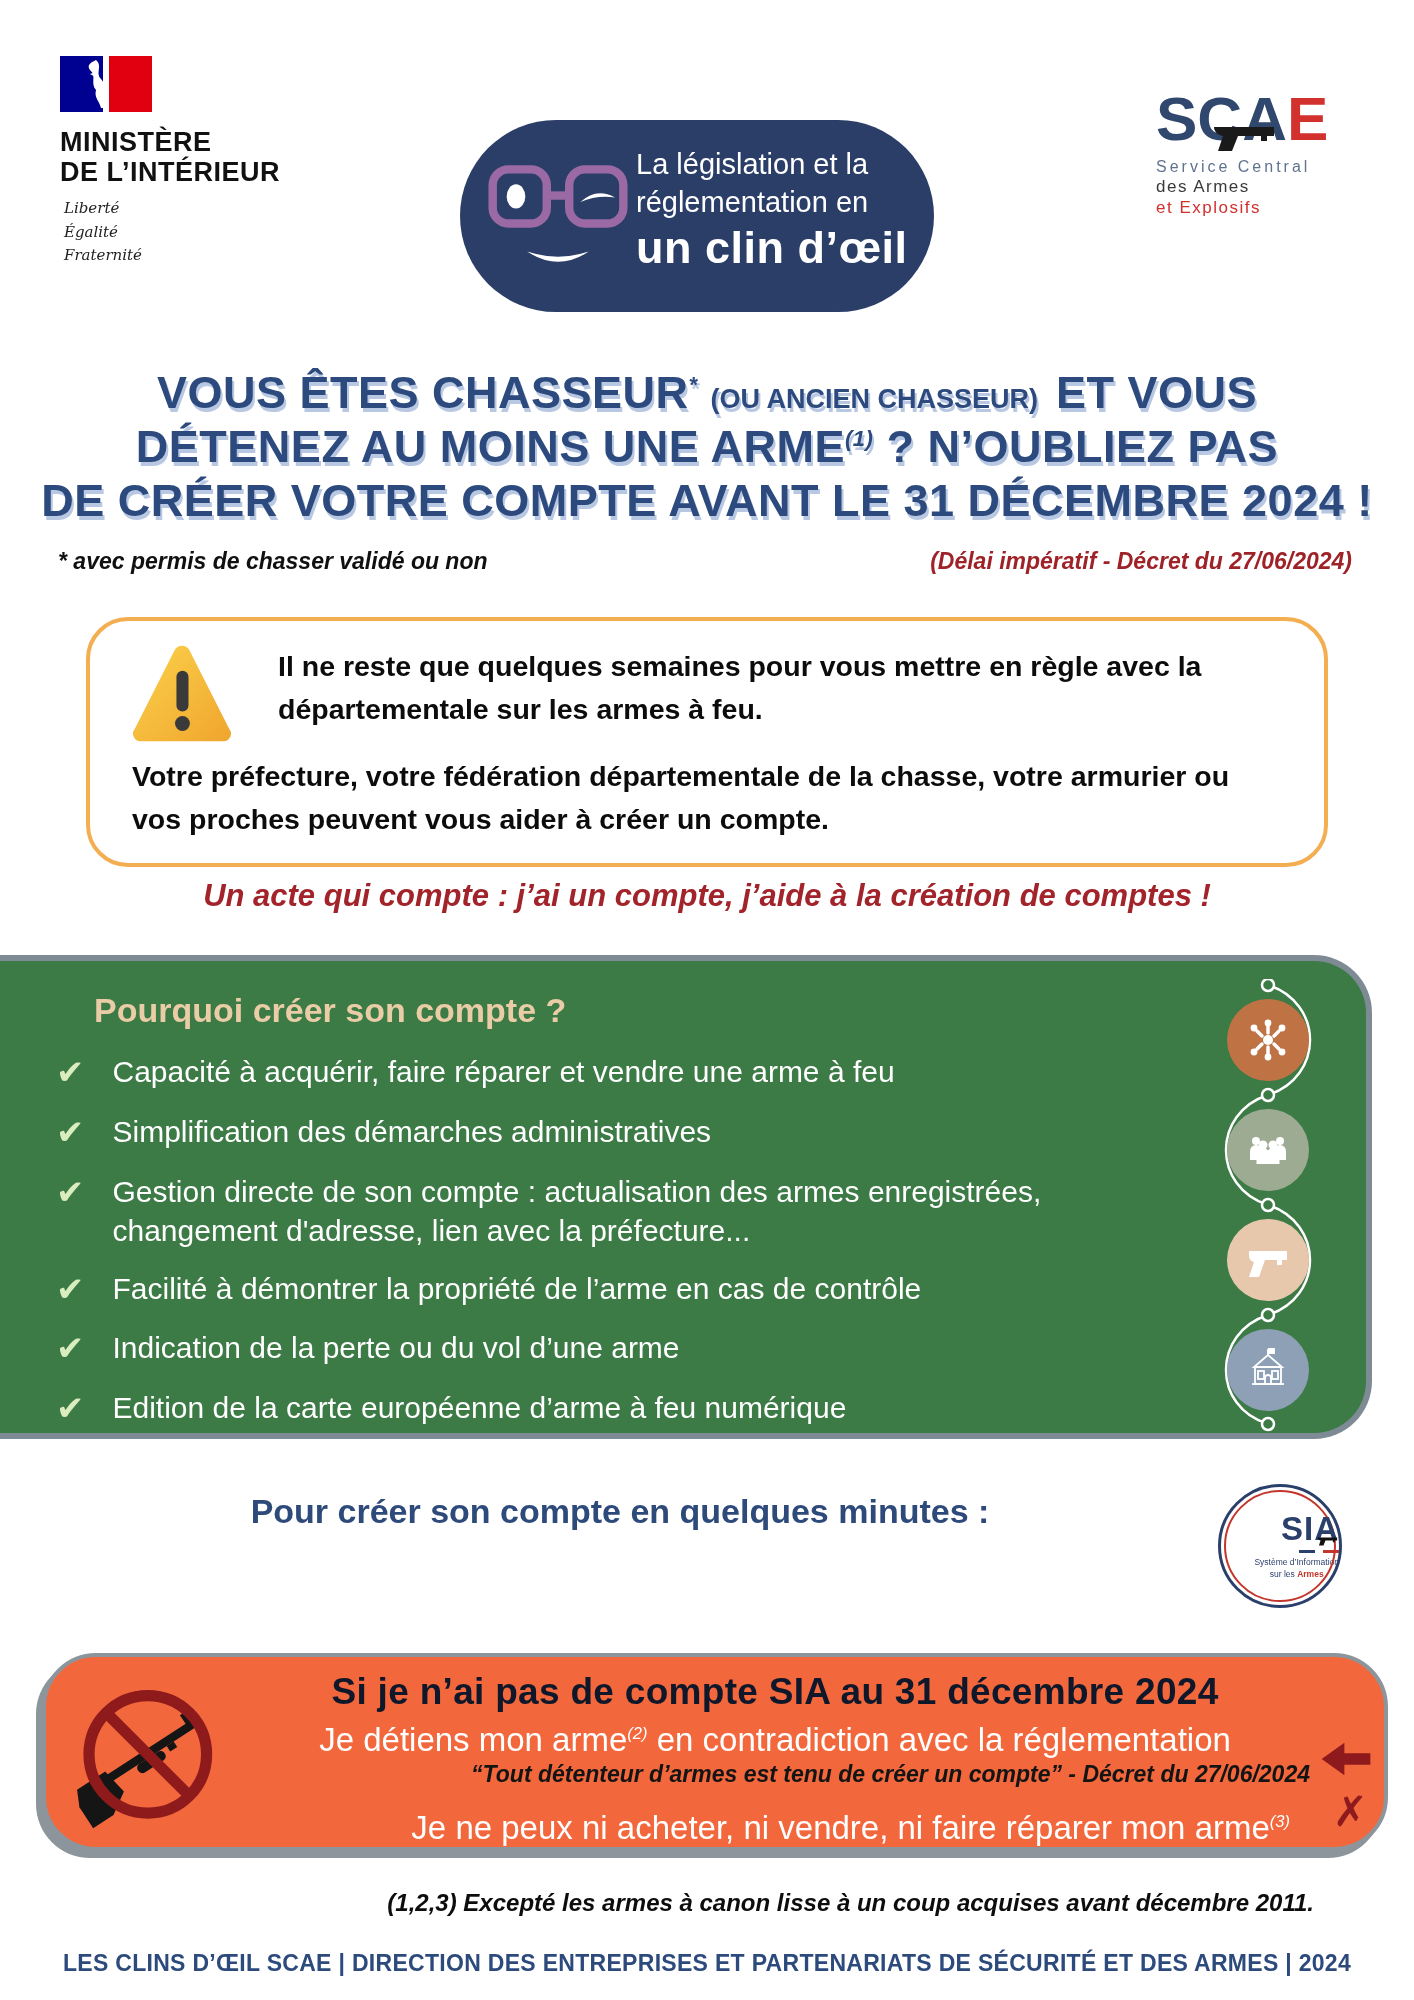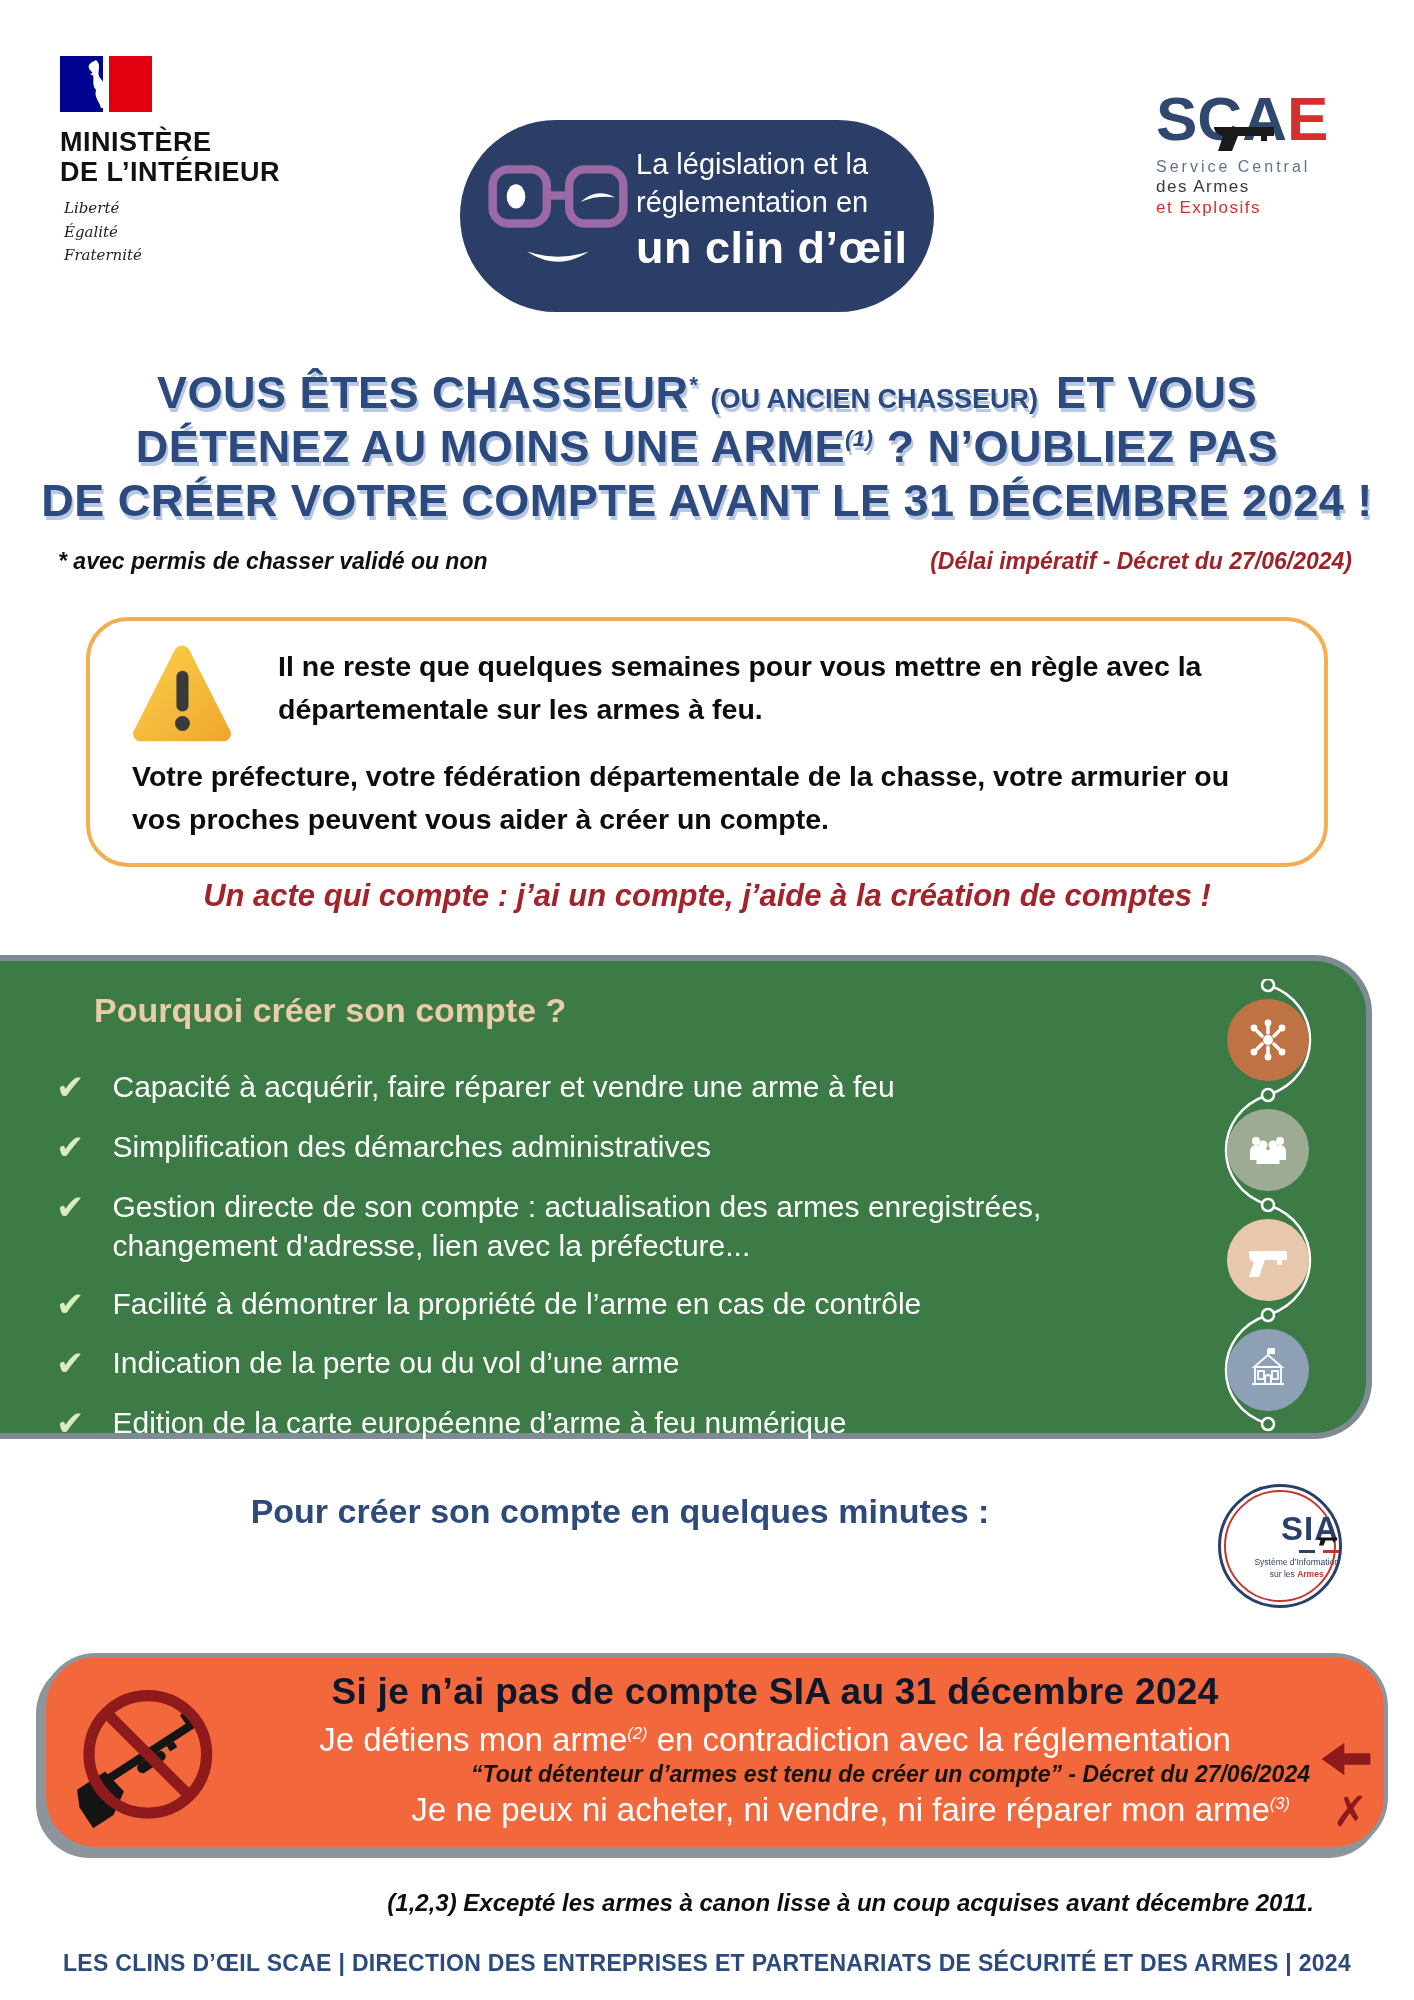--- a/index.html
+++ b/index.html
@@ -49,21 +49,21 @@
   .warn-p1{margin-left:40px;margin-top:4px;max-width:960px;}
   .warn-p2{margin-top:12px;margin-left:6px;max-width:1100px;}
 
   .slogan{left:0;right:0;top:878px;text-align:center;font-size:31px;font-weight:700;
           font-style:italic;color:#a2232a;}
 
   
   .benefits{left:0;top:955px;width:1372px;height:484px;box-sizing:border-box;background:#3c7a46;
             border:6px solid #7f8b94;border-left:none;border-radius:0 58px 58px 0;
             padding:24px 200px 10px 56px;}
-  .b-title{color:#eacda6;font-size:34px;font-weight:800;margin:6px 0 37px 38px;}
+  .b-title{color:#eacda6;font-size:34px;font-weight:800;margin:6px 0 22px 38px;}
   .b-list{list-style:none;margin:0;padding:0;}
   .b-item{display:flex;margin-bottom:19px;}
   .check{color:#d9edbe;font-size:34px;line-height:1.2;margin-right:28px;
          font-family:"DejaVu Sans",sans-serif;}
   .b-text{color:#fff;font-size:30px;line-height:1.3;max-width:1040px;}
 
   .timeline{position:absolute;right:28px;top:18px;width:140px;height:455px;}
   .tl-svg{position:absolute;left:0;top:0;}
   .tl-circle{position:absolute;left:29px;width:82px;height:82px;border-radius:50%;
              display:flex;align-items:center;justify-content:center;}
@@ -92,21 +92,21 @@
   
   .deadline{left:42px;top:1653px;width:1346px;height:198px;box-sizing:border-box;background:#f2683c;
             border:4px solid #8d959c;border-radius:54px;box-shadow:-6px 7px 0 #8d959c;
             padding:14px 30px 0 150px;text-align:center;}
   .rifle{position:absolute;left:10px;top:4px;}
   .d-title{color:#0f172a;font-size:37px;font-weight:800;letter-spacing:.3px;}
   .d-line1{color:#fff;font-size:33px;margin-top:8px;text-align:center;}
   .d-sup{font-size:.5em;font-style:italic;}
   .d-quote{color:#141414;font-size:23px;font-weight:700;font-style:italic;margin-top:2px;
            text-align:right;padding-right:44px;}
-  .d-line2{color:#fff;font-size:33px;margin-top:3px;text-align:right;padding-right:64px;}
+  .d-line2{color:#fff;font-size:33px;margin-top:21px;text-align:right;padding-right:64px;}
   .d-arrow{position:absolute;right:12px;top:84px;}
   .d-x{position:absolute;right:16px;bottom:14px;color:#8f1a1d;font-size:42px;font-weight:800;
        font-family:"DejaVu Sans",sans-serif;line-height:1;}
 
   .footnote{right:100px;top:1886px;text-align:right;font-size:24px;font-weight:700;
             font-style:italic;color:#0d0d0d;line-height:1.45;}
   .footer{left:0;right:0;top:1950px;text-align:center;font-size:23px;font-weight:800;
           color:#2d4a7c;letter-spacing:.3px;}
 </style>
 </head>

